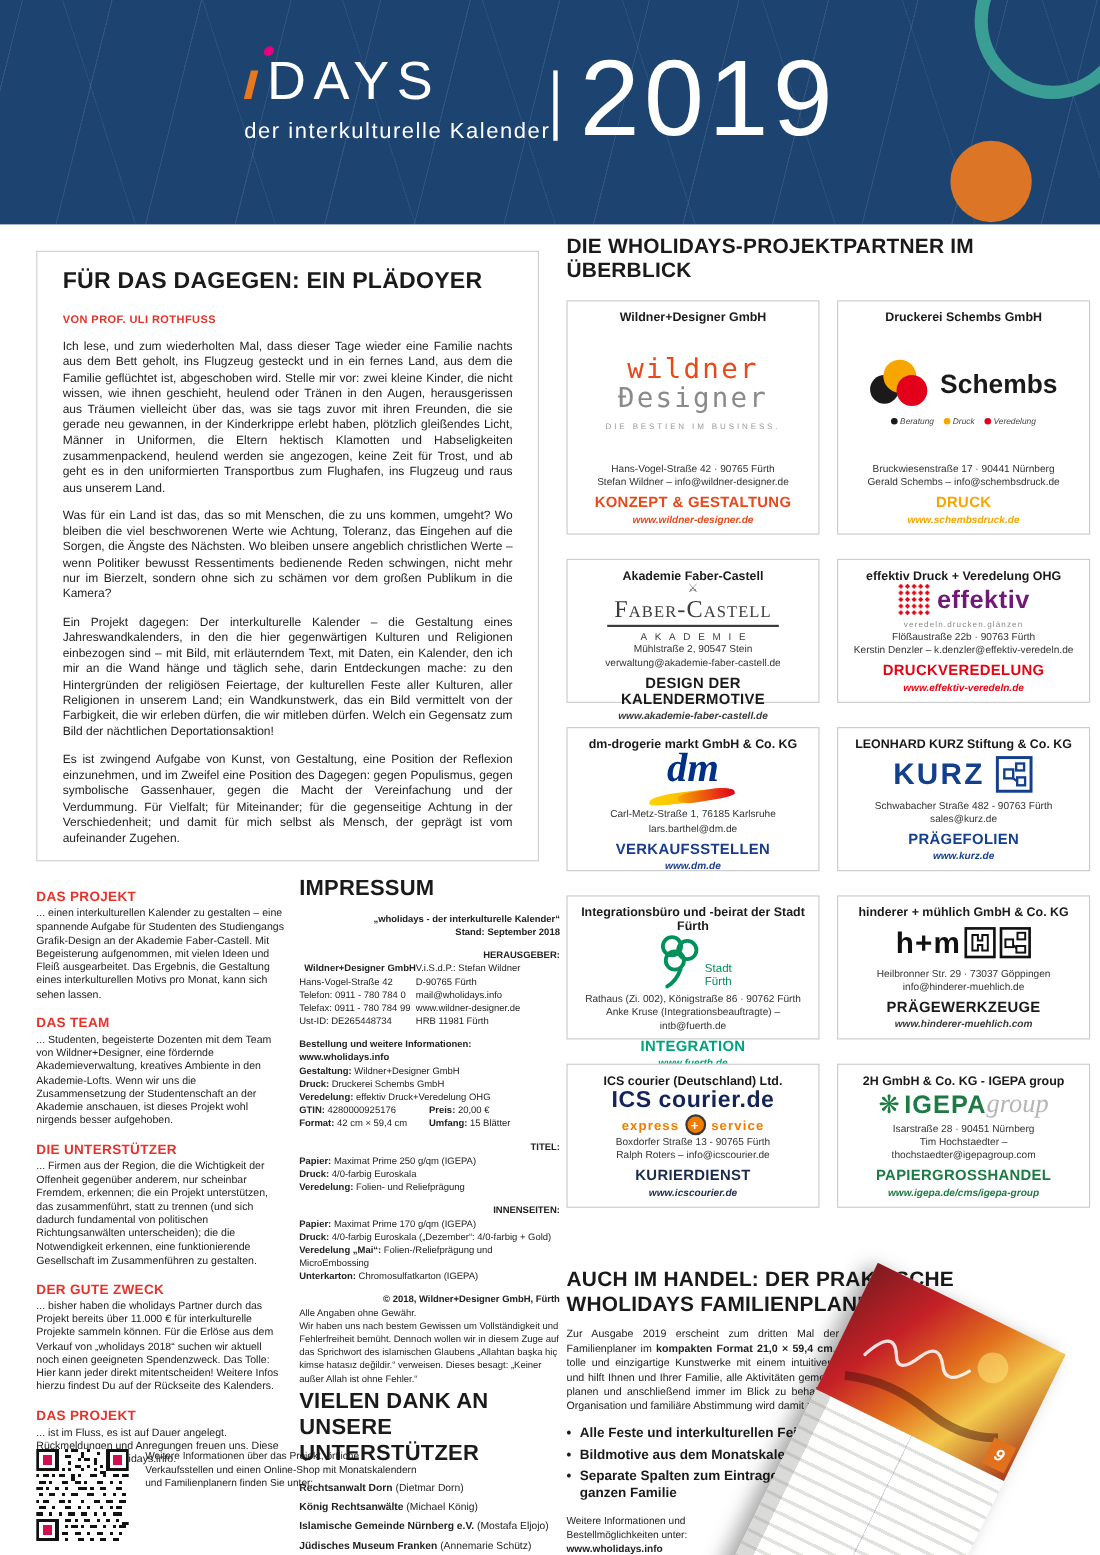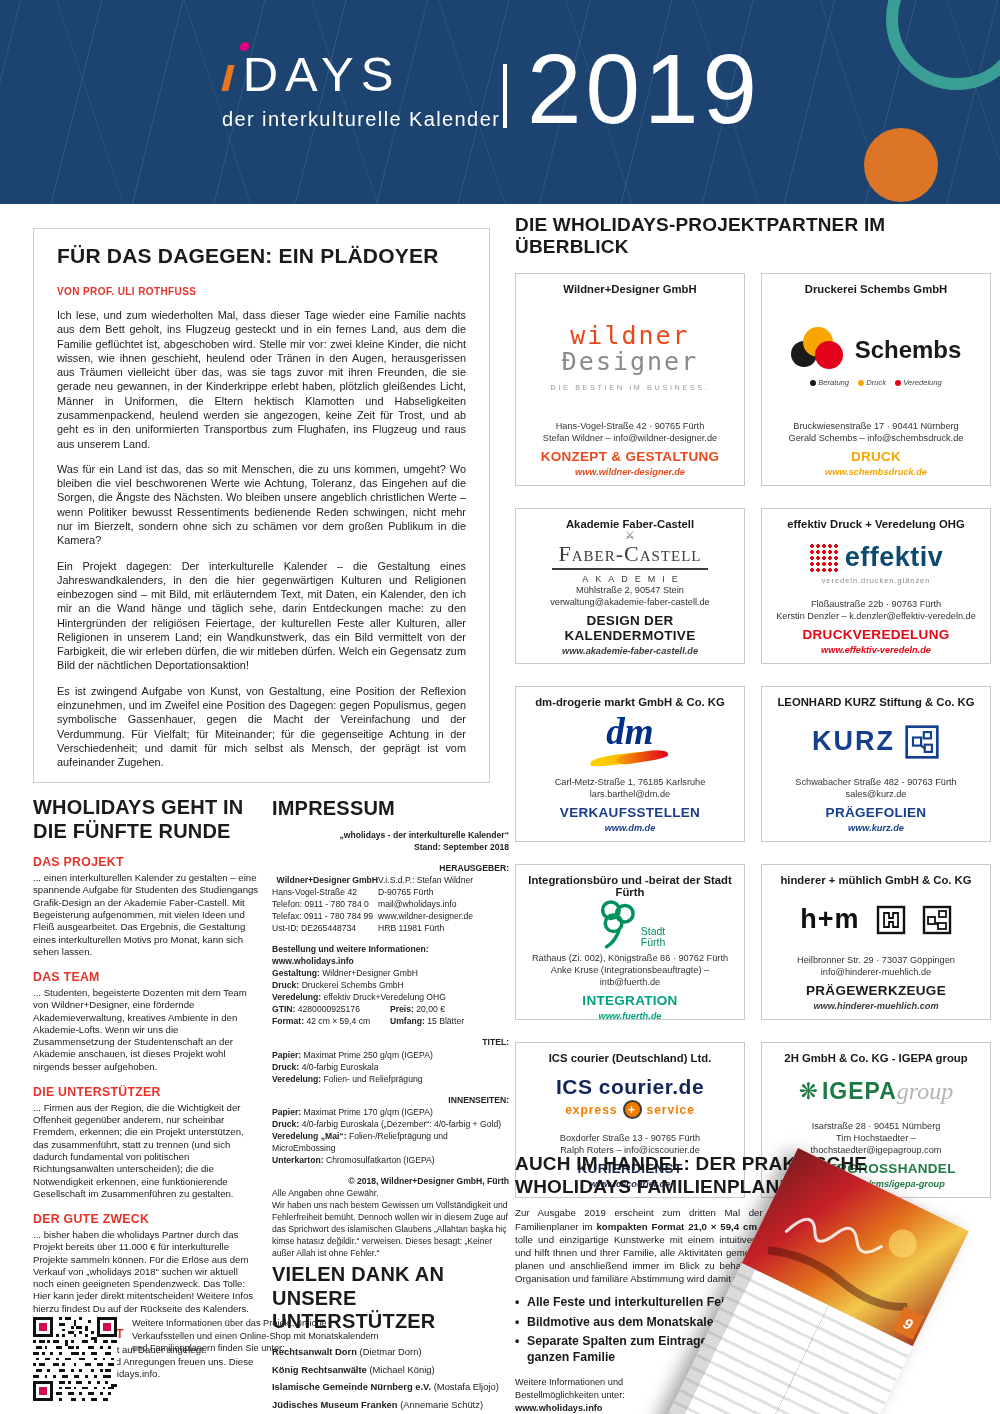--- a/index.html
+++ b/index.html
@@ -28,21 +28,21 @@
   .a-byline{color:#e5332a;font-size:10px;font-weight:700;letter-spacing:.4px;margin-top:18px;}
   .a-p{font-size:10.9px;line-height:1.31;text-align:justify;margin:11px 0 0;color:#222;}
   .author{display:flex;gap:14px;margin-top:15px;align-items:flex-start;}
   .author-photo{width:58px;height:72px;flex:none;}
   .author-name{font-size:11px;font-weight:700;}
 
   
   .partners{position:absolute;left:515px;top:214px;width:478px;}
   .p-heading{font-size:19px;font-weight:800;letter-spacing:.2px;}
   .cards{display:grid;grid-template-columns:230px 230px;column-gap:16px;row-gap:22px;margin-top:15px;}
-  .card{border:1px solid #c9c9c9;box-sizing:border-box;height:156px;padding:9px 8px 8px;
+  .card{border:1px solid #c9c9c9;box-sizing:border-box;height:131px;padding:9px 8px 8px;
         display:flex;flex-direction:column;align-items:center;text-align:center;background:#fff;}
   .card.tall{height:213px;}
   .card-title{font-size:11.3px;font-weight:700;}
   .card-logo{flex:1;display:flex;flex-direction:column;align-items:center;justify-content:center;}
   .card-addr{font-size:9.2px;line-height:1.32;color:#333;}
   .card-role{font-size:13.5px;font-weight:800;margin:5px 0 3px;letter-spacing:.3px;}
   .card-url{font-size:9.2px;font-style:italic;font-weight:700;}
 
   .lw1{font-family:"DejaVu Sans Mono",monospace;font-size:25px;color:#e8491b;letter-spacing:2px;line-height:1.05;}
   .lw2{font-family:"DejaVu Sans Mono",monospace;font-size:25px;color:#8a8a89;letter-spacing:2px;line-height:1.05;}
@@ -60,39 +60,39 @@
   .tag-dot.k{background:#1a1a1a;margin-left:0;}  .tag-dot.o{background:#f7a600;}  .tag-dot.r{background:#e2001a;}
 
   .faber-crest{font-size:11px;color:#666;line-height:1;}
   .faber-name{font-family:"Liberation Serif",serif;font-variant:small-caps;font-size:22px;color:#3c3c3b;
               border-bottom:2px solid #3c3c3b;padding:1px 6px 2px;letter-spacing:1px;line-height:1.1;}
   .faber-sub{font-size:9px;letter-spacing:7px;color:#3c3c3b;margin-top:4px;padding-left:7px;}
 
   .eff-line{display:flex;align-items:center;gap:6px;}
   .eff-dots{width:30px;height:30px;background-image:radial-gradient(#e30613 1.7px,transparent 2px);
             background-size:6px 6px;border-radius:4px;}
-  .eff-name{font-size:27px;font-weight:800;color:#0c4a6e;letter-spacing:.5px;}
+  .eff-name{font-size:23px;font-weight:800;color:#701a75;letter-spacing:.5px;}
   .eff-tag{font-size:7.4px;color:#8a8a89;letter-spacing:1px;margin-top:3px;}
 
   .dm-text{font-family:"Liberation Serif",serif;font-size:37px;font-weight:700;font-style:italic;
            color:#002f87;line-height:.85;}
   .dm-wave{position:relative;width:80px;height:17px;margin-top:3px;}
   .dm-w1{position:absolute;left:0;top:3px;width:64px;height:10px;background:linear-gradient(90deg,#ffd500,#f7a600);
          border-radius:60% 40% 50% 60%/80% 60% 90% 40%;transform:rotate(-7deg);}
   .dm-w2{position:absolute;left:26px;top:1px;width:52px;height:10px;background:linear-gradient(90deg,#f7a600,#e2001a);
          border-radius:40% 60% 60% 40%/60% 80% 40% 90%;transform:rotate(-9deg);}
 
   .kurz-line{display:flex;align-items:center;gap:9px;}
   .kurz-name{font-size:27px;font-weight:800;color:#133f8d;letter-spacing:2px;}
   .pict{display:block;}
 
   .fuerth-wrap{display:flex;align-items:flex-end;gap:2px;}
   .fuerth-text{text-align:left;color:#00915a;font-size:10.5px;line-height:1.05;padding-bottom:4px;}
 
-  .hm-line{display:flex;align-items:flex-end;gap:16px;}
+  .hm-line{display:flex;align-items:flex-start;gap:2px;}
   .hm-name{font-size:27px;font-weight:800;color:#111;letter-spacing:1px;}
 
   .ics-l1{font-size:21px;font-weight:800;color:#14235a;letter-spacing:.5px;line-height:1;}
   .ics-l2{font-size:12px;font-weight:800;color:#f07d00;letter-spacing:1px;margin-top:3px;display:flex;align-items:center;justify-content:center;}
   .ics-plus{display:inline-flex;width:15px;height:15px;border-radius:50%;background:#f07d00;color:#fff;
             border:2px solid #3a3a3a;align-items:center;justify-content:center;font-size:12px;margin:0 5px;line-height:1;}
 
   .igepa-line{display:flex;align-items:center;}
   .igepa-flower{color:#1e7a44;font-size:23px;margin-right:4px;line-height:1;}
   .igepa-name{font-size:23px;font-weight:800;color:#1e7a44;letter-spacing:1px;}
@@ -395,23 +395,20 @@
           <span>Tim Hochstaedter – thochstaedter@igepagroup.com</span>
         </div>
         <div class="card-role" style="color: rgb(30, 122, 68);">PAPIERGROSSHANDEL</div>
         <div class="card-url" style="color: rgb(30, 122, 68);">www.igepa.de/cms/igepa-group</div>
       </div>
 
     </div>
   </div>
 
   <div class="round5">
-    <div class="r-heading">
-      <span>WHOLIDAYS GEHT IN</span><br><span>DIE FÜNFTE RUNDE</span>
-    </div>
     <div>
       <div class="r-sec-title">DAS PROJEKT</div>
       <div class="r-sec-text">... einen interkulturellen Kalender zu gestalten – eine spannende Aufgabe für Studenten des Studiengangs Grafik-Design an der Akademie Faber-Castell. Mit Begeisterung aufgenommen, mit vielen Ideen und Fleiß ausgearbeitet. Das Ergebnis, die Gestaltung eines interkulturellen Motivs pro Monat, kann sich sehen lassen.</div>
       <div class="r-sec-title">DAS TEAM</div>
       <div class="r-sec-text">... Studenten, begeisterte Dozenten mit dem Team von Wildner+Designer, eine fördernde Akademieverwaltung, kreatives Ambiente in den Akademie-Lofts. Wenn wir uns die Zusammensetzung der Studentenschaft an der Akademie anschauen, ist dieses Projekt wohl nirgends besser aufgehoben.</div>
       <div class="r-sec-title">DIE UNTERSTÜTZER</div>
       <div class="r-sec-text">... Firmen aus der Region, die die Wichtigkeit der Offenheit gegenüber anderem, nur scheinbar Fremdem, erkennen; die ein Projekt unterstützen, das zusammenführt, statt zu trennen (und sich dadurch fundamental von politischen Richtungsanwälten unterscheiden); die die Notwendigkeit erkennen, eine funktionierende Gesellschaft im Zusammenführen zu gestalten.</div>
       <div class="r-sec-title">DER GUTE ZWECK</div>
       <div class="r-sec-text">... bisher haben die wholidays Partner durch das Projekt bereits über 11.000 € für interkulturelle Projekte sammeln können. Für die Erlöse aus dem Verkauf von „wholidays 2018“ suchen wir aktuell noch einen geeigneten Spendenzweck. Das Tolle: Hier kann jeder direkt mitentscheiden! Weitere Infos hierzu findest Du auf der Rückseite des Kalenders.</div>
       <div class="r-sec-title">DAS PROJEKT</div>

